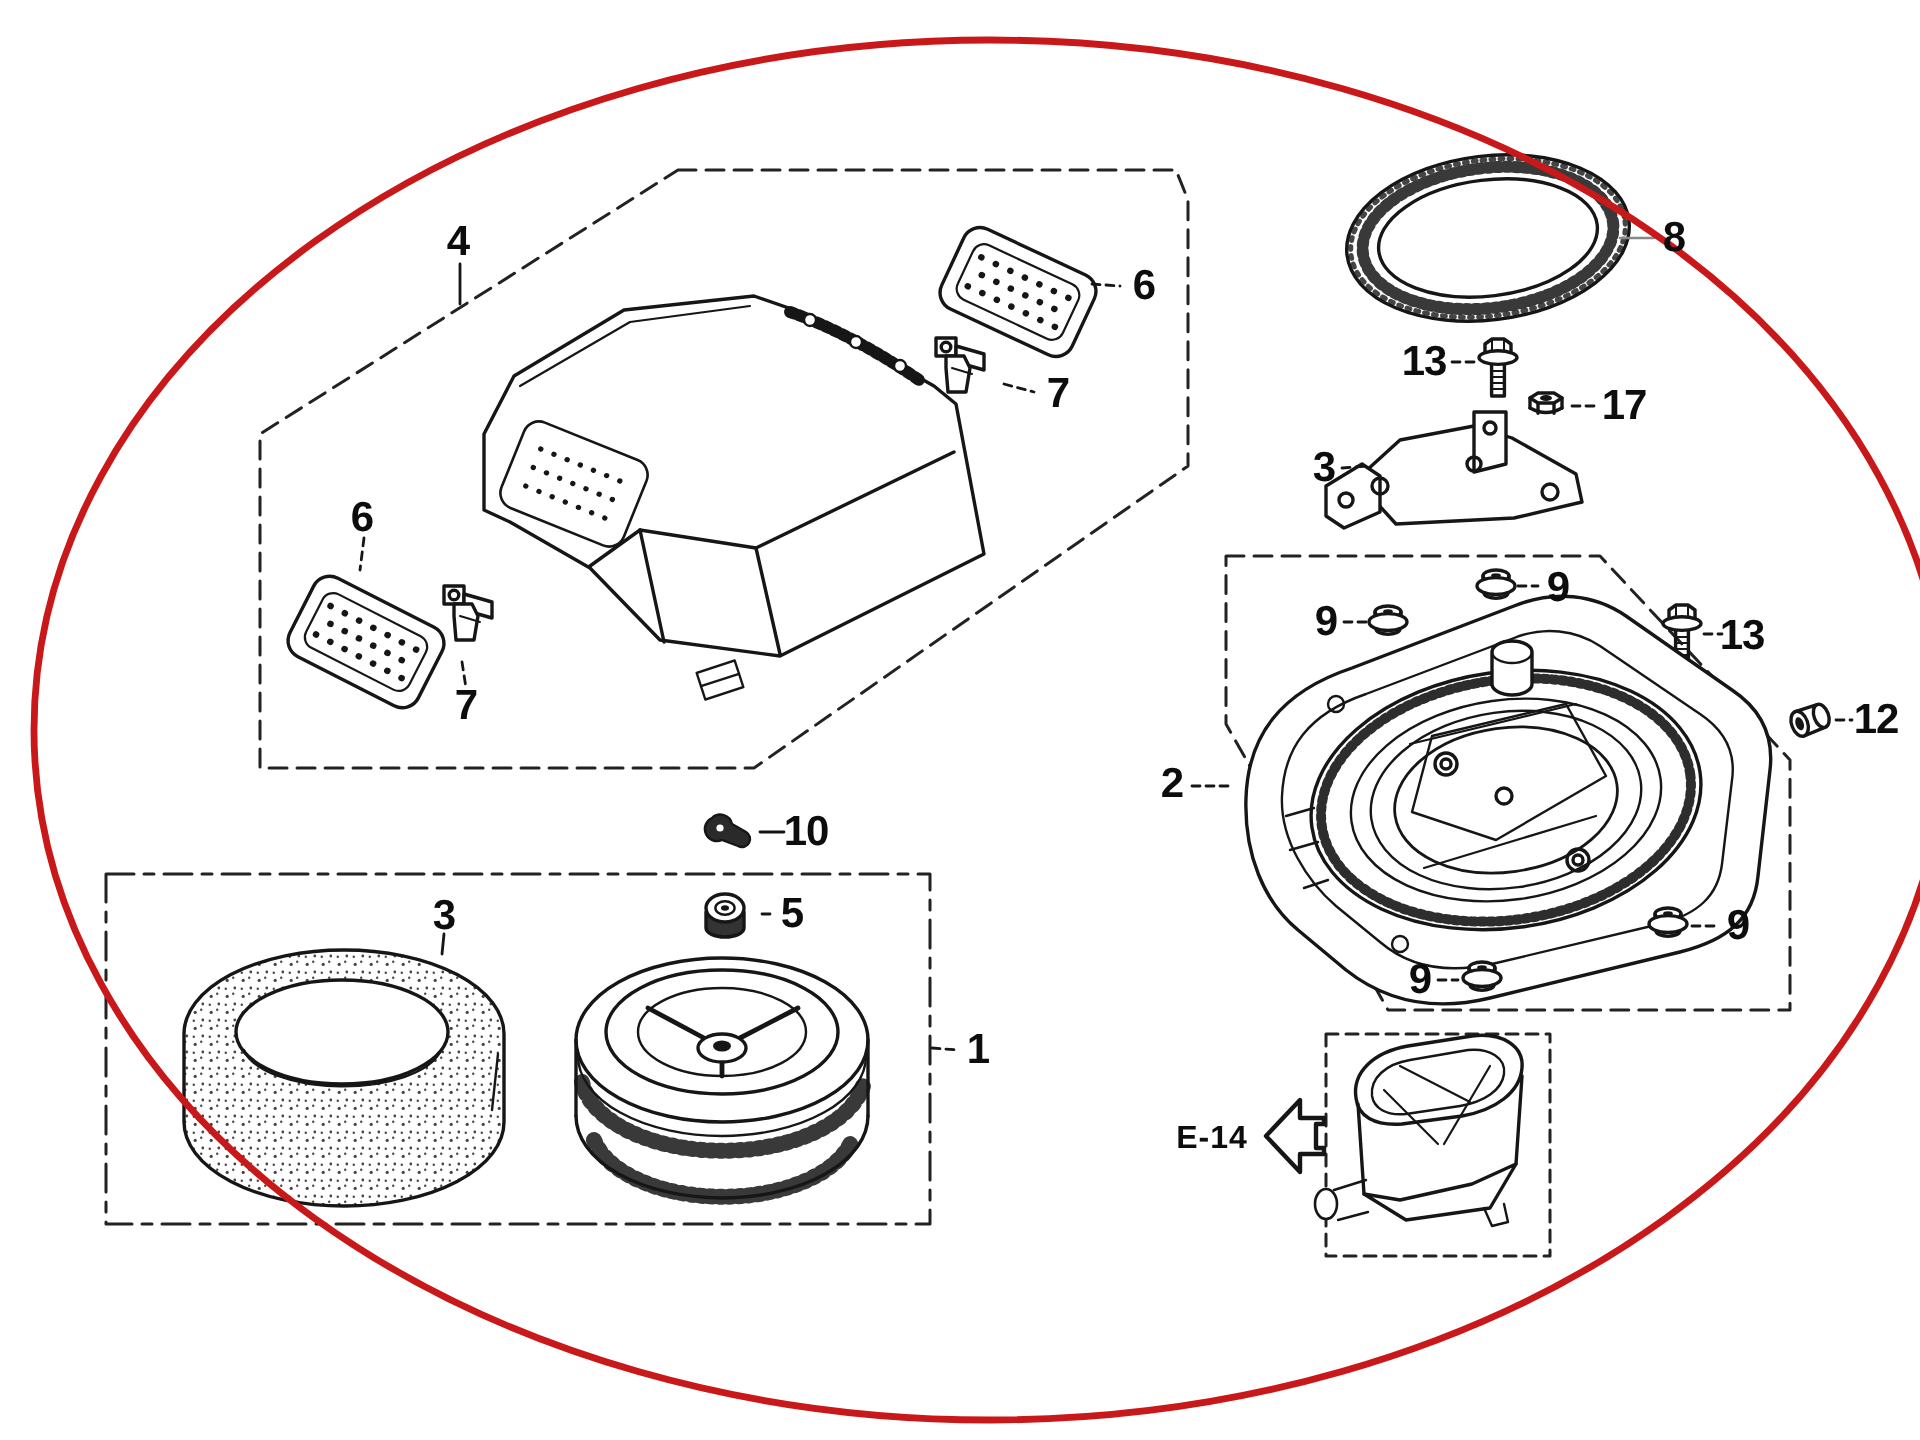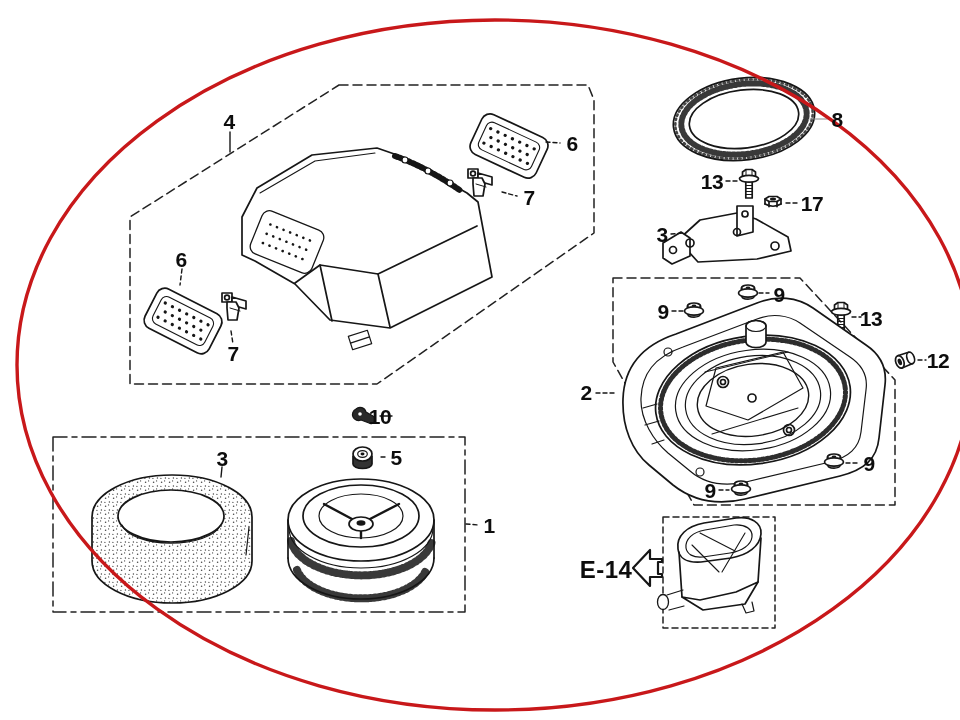--- a/index.html
+++ b/index.html
@@ -1,21 +1,21 @@
 <!DOCTYPE html>
 <html><head>
 <meta charset="utf-8">
 <style>
   html,body{margin:0;padding:0;background:#ffffff}
   .stage{position:relative;width:960px;height:720px;background:#fff;overflow:hidden;
          font-family:"Liberation Sans",sans-serif}
   .stage svg{position:absolute;left:0;top:0}
   .lbl{position:absolute;transform:translate(-50%,-50%);font-weight:700;font-size:21px;
        color:#0d0d0d;letter-spacing:-0.5px;white-space:nowrap;line-height:1}
-  .lbl.ref{font-size:24px;letter-spacing:.5px}
+  .lbl.ref{font-size:16px;letter-spacing:.5px}
 </style>
 </head>
 <body>
 
 <div class="stage">
 
 <svg width="960" height="720" viewBox="0 0 960 720">
   <defs>
     <pattern id="speck" width="8" height="8" patternUnits="userSpaceOnUse">
       <circle cx="1.6" cy="2.2" r="0.8" fill="#454545"></circle>
@@ -263,19 +263,19 @@
 <div class="lbl" style="left:712px;top:181px">13</div>
 <div class="lbl" style="left:812px;top:203px">17</div>
 <div class="lbl" style="left:662px;top:234px">3</div>
 <div class="lbl" style="left:586px;top:392px">2</div>
 <div class="lbl" style="left:663px;top:311px">9</div>
 <div class="lbl" style="left:779px;top:294px">9</div>
 <div class="lbl" style="left:871px;top:318px">13</div>
 <div class="lbl" style="left:938px;top:360px">12</div>
 <div class="lbl" style="left:869px;top:463px">9</div>
 <div class="lbl" style="left:710px;top:490px">9</div>
-<div class="lbl" style="left:380px;top:416px">10</div>
+<div class="lbl" style="left:403px;top:416px">10</div>
 <div class="lbl" style="left:396px;top:457px">5</div>
 <div class="lbl" style="left:222px;top:458px">3</div>
 <div class="lbl" style="left:489px;top:525px">1</div>
 <div class="lbl ref" style="left:606px;top:570px">E-14</div>
 
 </div>
 
 </body></html>

